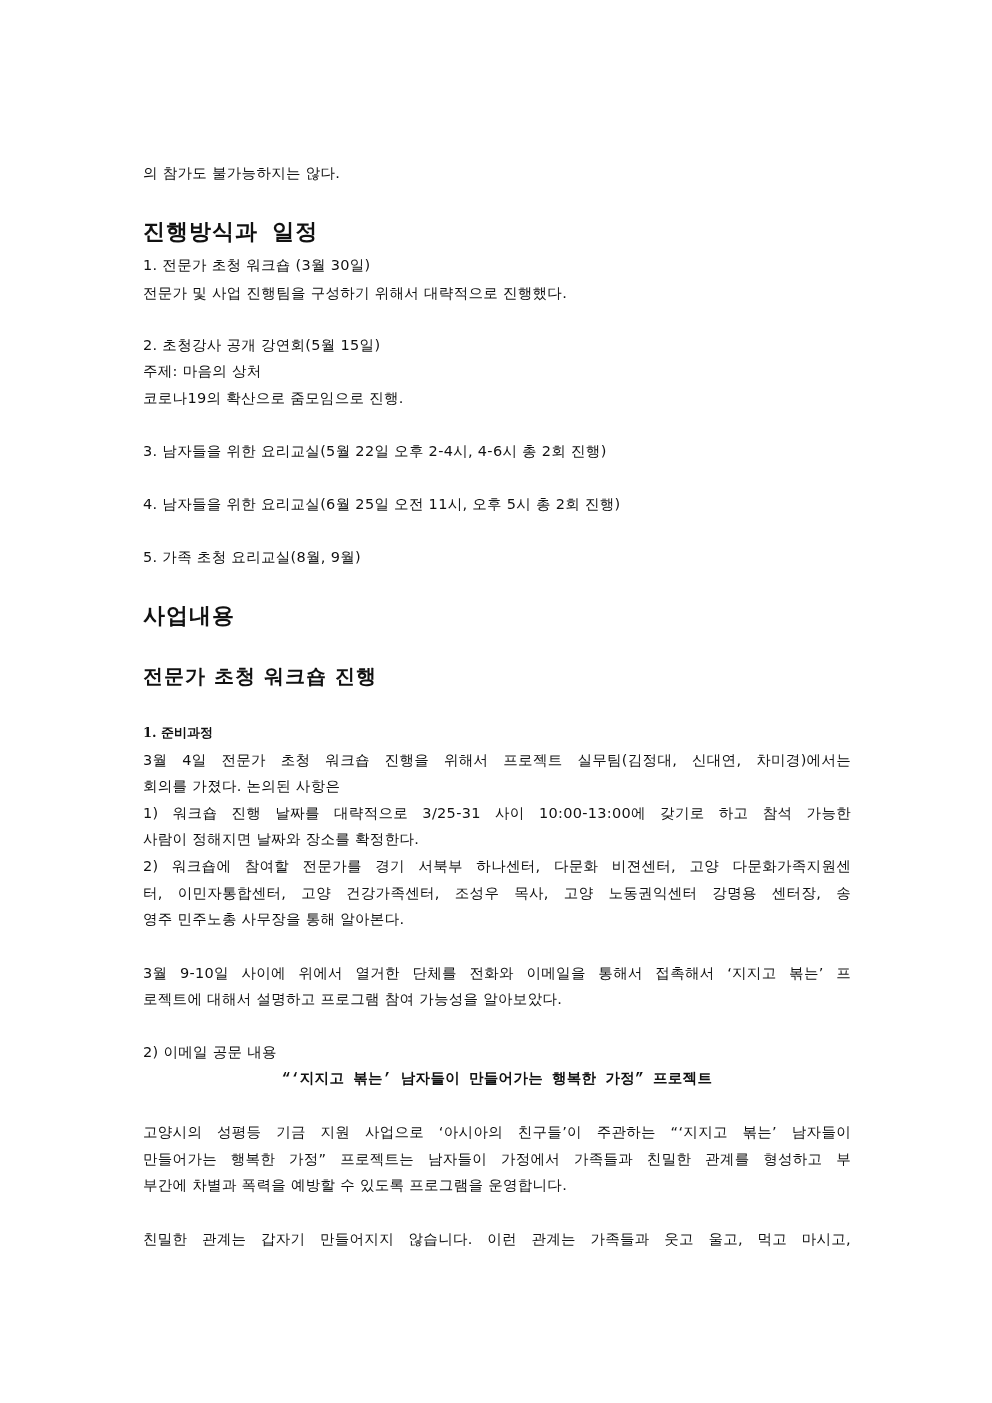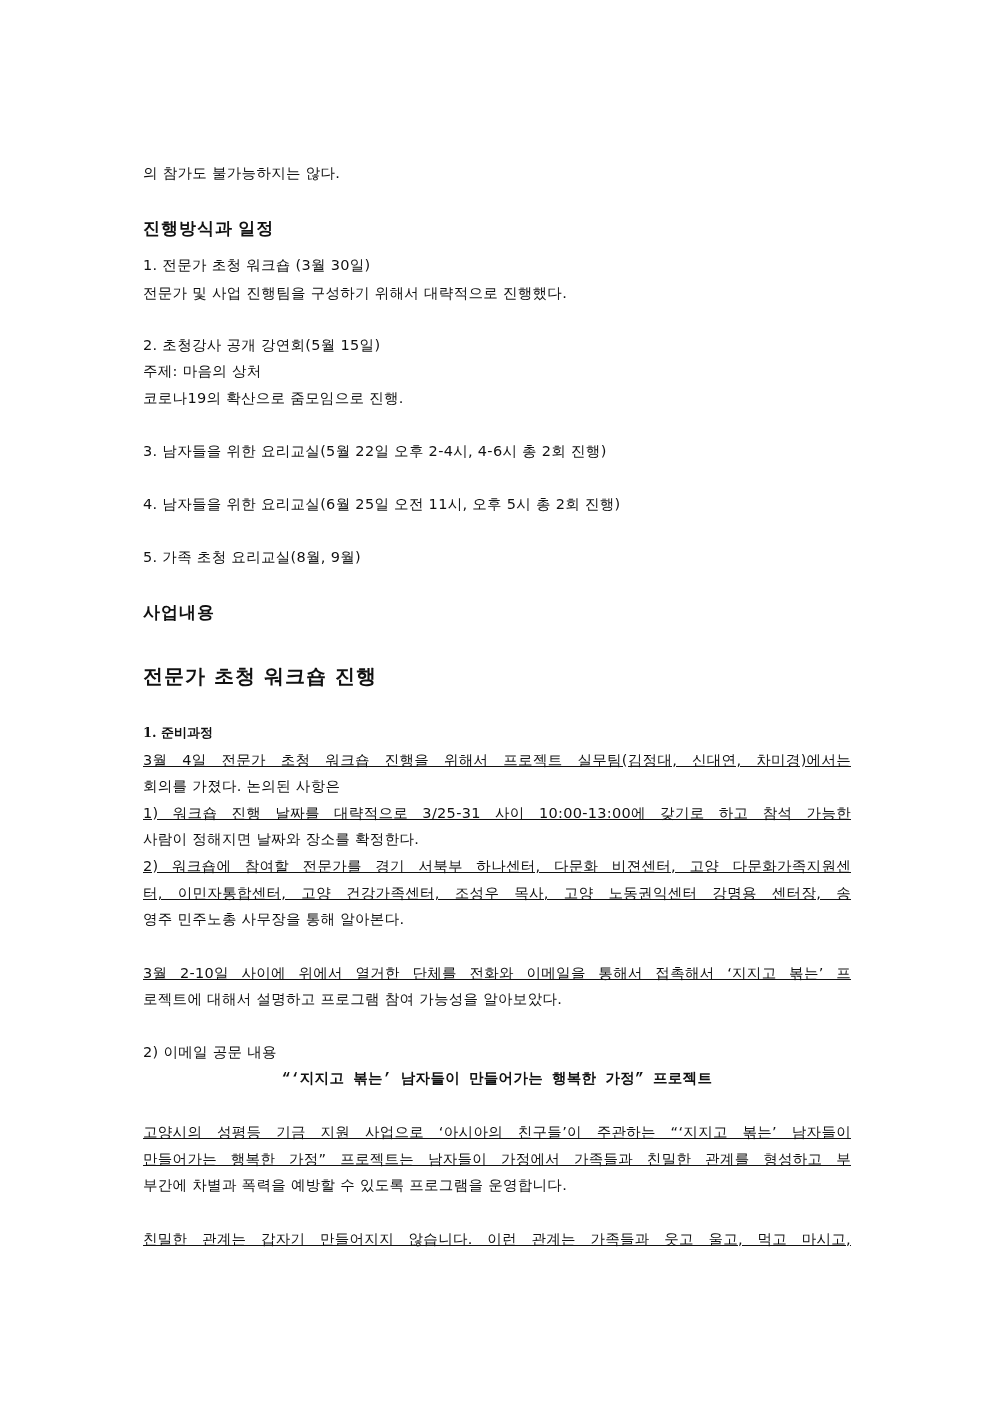--- a/index.html
+++ b/index.html
@@ -1,21 +1,21 @@
 <!DOCTYPE html>
 <html><head>
   <meta charset="utf-8">
   <style>
     html, body { margin: 0; padding: 0; background: #ffffff; }
     body { width: 992px; height: 1403px; position: relative; overflow: hidden;
            font-family: "DejaVu Sans", "Liberation Sans", sans-serif; color: #111; }
     .page { position: absolute; left: 143px; top: 0; width: 708px; }
     .line { position: absolute; left: 0; font-size: 14.5px; line-height: 18px; white-space: nowrap; letter-spacing: 0.3px; }
-    .just { width: 708px; text-align: justify; text-align-last: justify; white-space: normal; text-decoration: underline; }
-    .h1 { position: absolute; left: 0; font-size: 17px; font-weight: bold; font-family: Liberation Serif, serif; letter-spacing: 1px; }
+    .just { width: 708px; text-align: justify; text-align-last: justify; white-space: normal; }
+    .h1 { position: absolute; left: 0; font-size: 22px; font-weight: bold; font-family: Liberation Mono, monospace; letter-spacing: 1px; }
     .h2 { position: absolute; left: 0; font-size: 20px; font-weight: bold; font-family: "DejaVu Serif", "Liberation Serif", serif; letter-spacing: 1px; }
     .h3 { position: absolute; left: 0; font-size: 13px; font-weight: bold; font-family: "DejaVu Serif", "Liberation Serif", serif; }
     .center { width: 708px; text-align: center; font-weight: bold; font-family: Liberation Mono, monospace; }
   </style>
 </head>
 <body>
 
 <div class="page">
   <div class="line" style="top:164px">의 참가도 불가능하지는 않다.</div>
 
@@ -34,21 +34,21 @@
   <div class="h3" style="top:724px">1. 준비과정</div>
 
   <div class="line just" style="top:751px">3월 4일 전문가 초청 워크숍 진행을 위해서 프로젝트 실무팀(김정대, 신대연, 차미경)에서는</div>
   <div class="line" style="top:777px">회의를 가졌다. 논의된 사항은</div>
   <div class="line just" style="top:804px">1) 워크숍 진행 날짜를 대략적으로 3/25-31 사이 10:00-13:00에 갖기로 하고 참석 가능한</div>
   <div class="line" style="top:830px">사람이 정해지면 날짜와 장소를 확정한다.</div>
   <div class="line just" style="top:857px">2) 워크숍에 참여할 전문가를 경기 서북부 하나센터, 다문화 비젼센터, 고양 다문화가족지원센</div>
   <div class="line just" style="top:884px">터, 이민자통합센터, 고양 건강가족센터, 조성우 목사, 고양 노동권익센터 강명용 센터장, 송</div>
   <div class="line" style="top:910px">영주 민주노총 사무장을 통해 알아본다.</div>
 
-  <div class="line just" style="top:964px">3월 2-10일 사이에 위에서 열거한 단체를 전화와 이메일을 통해서 접촉해서 ‘지지고 볶는’ 프</div>
+  <div class="line just" style="top:964px">3월 9-10일 사이에 위에서 열거한 단체를 전화와 이메일을 통해서 접촉해서 ‘지지고 볶는’ 프</div>
   <div class="line" style="top:990px">로젝트에 대해서 설명하고 프로그램 참여 가능성을 알아보았다.</div>
 
   <div class="line" style="top:1043px">2) 이메일 공문 내용</div>
   <div class="line center" style="top:1070px">“‘지지고 볶는’ 남자들이 만들어가는 행복한 가정” 프로젝트</div>
 
   <div class="line just" style="top:1123px">고양시의 성평등 기금 지원 사업으로 ‘아시아의 친구들’이 주관하는 “‘지지고 볶는’ 남자들이</div>
   <div class="line just" style="top:1150px">만들어가는 행복한 가정” 프로젝트는 남자들이 가정에서 가족들과 친밀한 관계를 형성하고 부</div>
   <div class="line" style="top:1176px">부간에 차별과 폭력을 예방할 수 있도록 프로그램을 운영합니다.</div>
 
   <div class="line just" style="top:1230px">친밀한 관계는 갑자기 만들어지지 않습니다. 이런 관계는 가족들과 웃고 울고, 먹고 마시고,</div>

